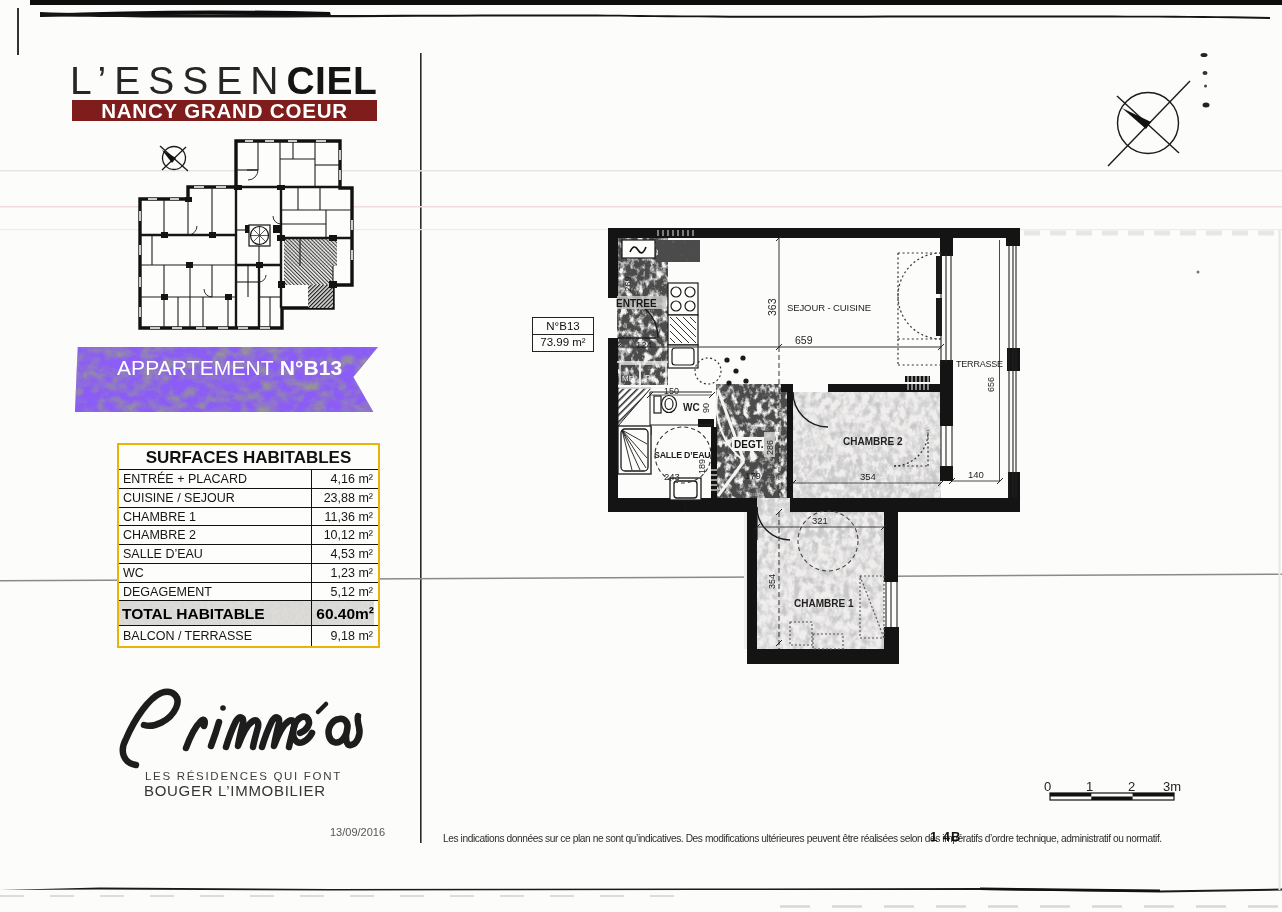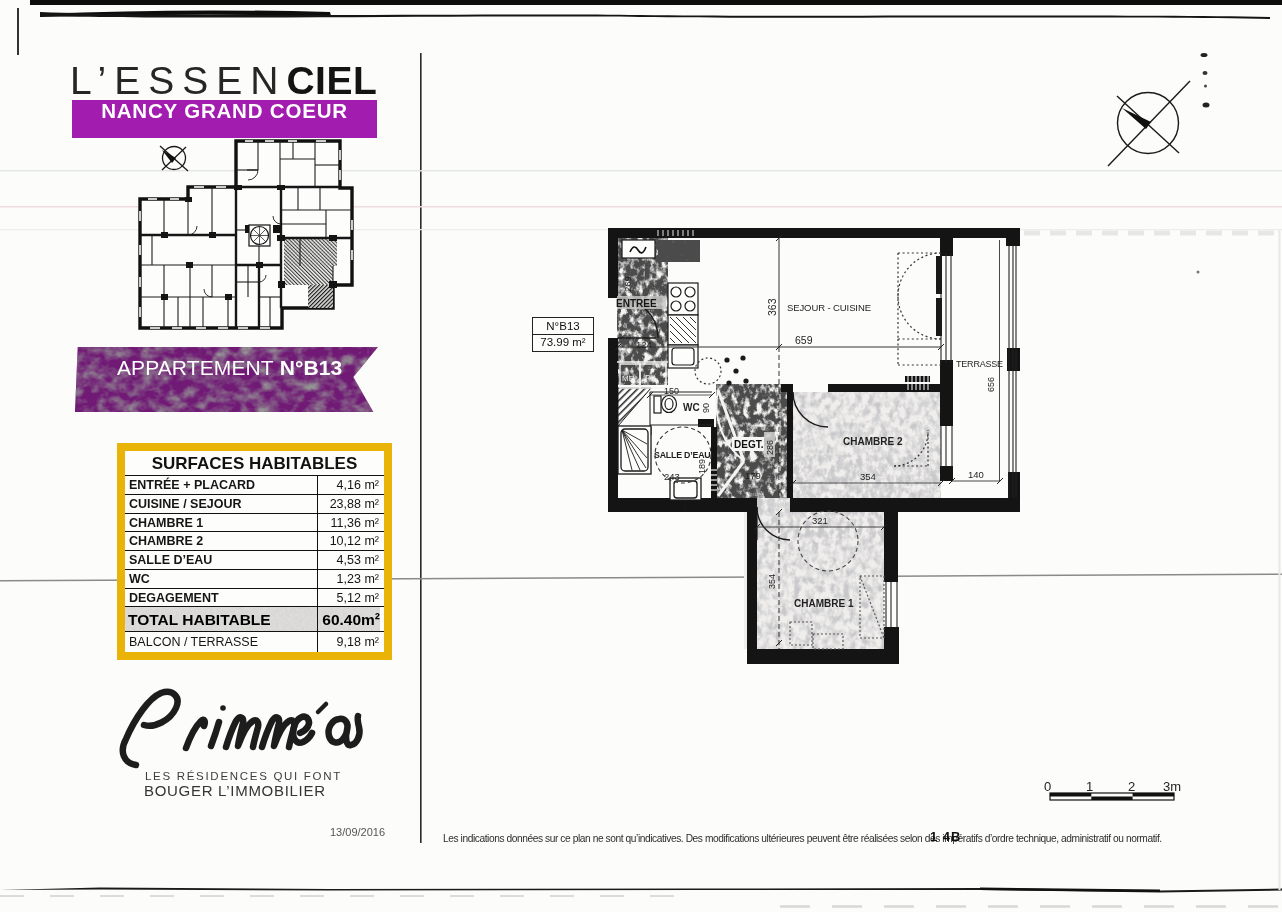--- a/index.html
+++ b/index.html
@@ -2,33 +2,33 @@
 <html><head><meta charset="utf-8">
 <style>
   html,body{margin:0;padding:0;}
   body{width:1282px;height:912px;background:#fcfcfa;font-family:"Liberation Sans",sans-serif;position:relative;overflow:hidden;}
   .abs{position:absolute;}
   #artsvg{position:absolute;left:0;top:0;}
   
   #logo1{left:70px;top:59px;width:320px;letter-spacing:8px;font-size:39px;color:#262626;white-space:nowrap;}
   #logo1 .thin{font-weight:400;}
   #logo1 .bold{font-weight:700;letter-spacing:0.5px;color:#141414;}
-  #nancy{left:72px;top:100px;width:305px;height:38px;background:#a21caf;color:#fff;text-align:center;font-size:20.5px;font-weight:700;line-height:21px;letter-spacing:0.8px;}
+  #nancy{left:72px;top:100px;width:305px;height:21px;background:#7f1d1d;color:#fff;text-align:center;font-size:20.5px;font-weight:700;line-height:21px;letter-spacing:0.8px;}
   
-  #aptban{left:70px;top:347px;width:308px;height:65px;background:#701a75;color:#fff;
+  #aptban{left:70px;top:347px;width:308px;height:65px;background:#8b5cf6;color:#fff;
     clip-path:polygon(2.5% 0%, 100% 0%, 92% 46%, 98.5% 100%, 1.6% 100%);}
   #aptban .l1{position:absolute;left:47px;top:9px;font-size:21px;letter-spacing:0.1px;white-space:nowrap;}
   #aptban .l1 b{font-weight:700;}
   #aptban .l2{position:absolute;left:46px;top:34px;font-size:18.5px;color:#dedede;letter-spacing:0.5px;white-space:nowrap;margin-top:31px;}
   .bannoise{position:absolute;left:0;top:0;width:100%;height:100%;}
   
-  #tbl{left:117px;top:443px;width:259px;border:8px solid #eab308;background:#fdfdfc;}
+  #tbl{left:117px;top:443px;width:259px;border:2px solid #eab308;background:#fdfdfc;}
   #tbl .hd{height:24px;border-bottom:1px solid #111;text-align:center;font-size:17px;font-weight:700;line-height:25px;letter-spacing:0px;color:#111;}
   #tbl .row{height:17.75px;border-bottom:1px solid #111;position:relative;font-size:12.5px;color:#151515;}
-  #tbl .row .lab{position:absolute;left:4px;top:2px;font-weight:700;text-align:right;}
+  #tbl .row .lab{position:absolute;left:4px;top:2px;font-weight:400;text-align:right;}
   #tbl .row .val{position:absolute;right:5px;top:2px;}
   #tbl .cdiv{position:absolute;left:192px;top:25px;bottom:0;width:1px;background:#111;}
   #tbl .tot{height:24px;position:relative;border-bottom:1px solid #111;font-weight:700;font-size:15.5px;color:#000;}
   #tbl .tot .lab{position:absolute;left:3px;top:4px;}
   #tbl .tot .val{position:absolute;right:4px;top:4px;}
   #tbl .bal{height:20px;position:relative;font-size:12.5px;color:#151515;padding-left:16px;}
   #tbl .bal .lab{position:absolute;left:4px;top:3px;}
   #tbl .bal .val{position:absolute;right:5px;top:3px;}
   
   #prim{left:0;top:0;width:420px;height:800px;}

